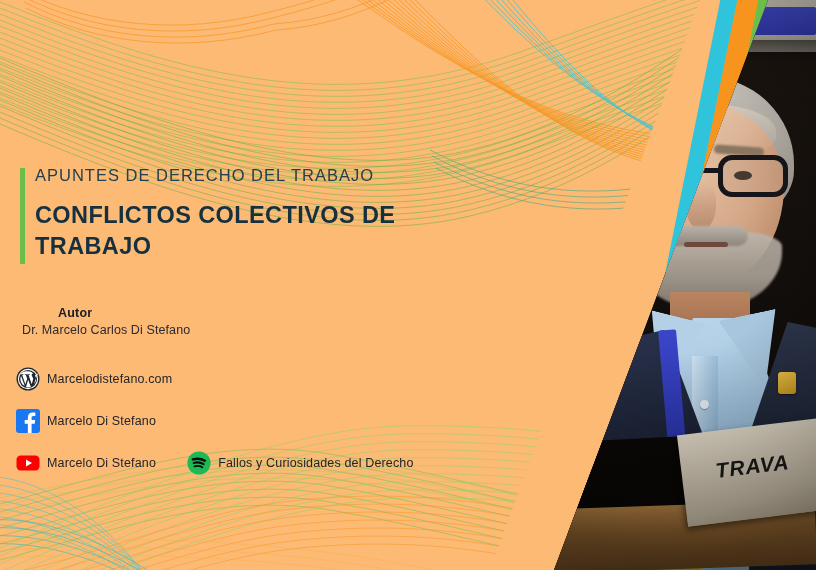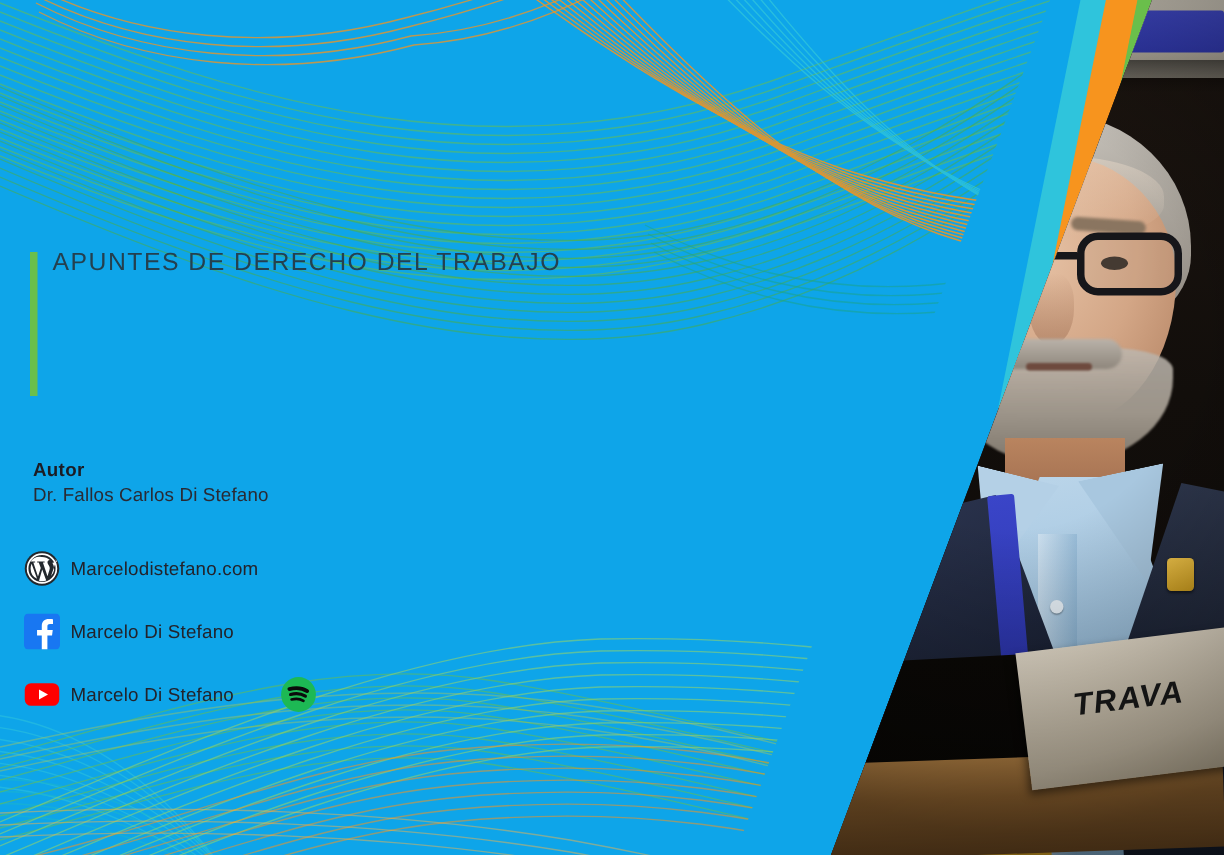--- a/index.html
+++ b/index.html
@@ -5,21 +5,21 @@
   * { box-sizing: border-box; margin: 0; padding: 0; }
   html, body {
     width: 816px; height: 570px;
     overflow: hidden;
     background: #ffffff;
     font-family: "Liberation Sans", sans-serif;
   }
   #slide {
     position: relative;
     width: 816px; height: 570px;
-    background: #0ea5e9;
+    background: #fdba74;
     overflow: hidden;
   }
 
   
   .waves {
     position: absolute;
     left: 0; top: 0;
     width: 816px; height: 570px;
     pointer-events: none;
   }
@@ -67,20 +67,21 @@
   .author-block {
     position: absolute;
     left: 22px;
     top: 306px;
   }
   .author-label {
     font-size: 12.5px;
     font-weight: 700;
     color: #1c1c24;
     letter-spacing: 0.2px;
+    margin-left: 36px;
   }
   .author-name {
     margin-top: 3px;
     font-size: 12.5px;
     font-weight: 400;
     color: #2a2a33;
     letter-spacing: 0.1px;
   }
 
   
@@ -543,25 +544,26 @@
         <path d="M0,514 C130,486 250,466 390,486 C490,500 560,524 630,546"></path>
       </g>
     </g>
   </svg>
 
   <div class="content">
 
     <div class="title-block">
       <div class="accent-bar"></div>
       <div class="eyebrow">APUNTES DE DERECHO DEL TRABAJO</div>
+      <div class="headline">CONFLICTOS COLECTIVOS DE TRABAJO</div>
     </div>
 
     <div class="author-block">
       <div class="author-label">Autor</div>
-      <div class="author-name">Dr. Fallos Carlos Di Stefano</div>
+      <div class="author-name">Dr. Marcelo Carlos Di Stefano</div>
     </div>
 
     <div class="socials">
 
       <div class="srow">
         <div class="scell col1">
           <span class="sicon">
             <svg viewBox="0 0 24 24" width="24" height="24">
               <circle cx="12" cy="12" r="11.5" fill="#23282D"></circle>
               <circle cx="12" cy="12" r="9.6" fill="none" stroke="#ffffff" stroke-width="1.1"></circle>
@@ -598,20 +600,21 @@
           <span class="sicon">
             <svg viewBox="0 0 24 24" width="24" height="24">
               <circle cx="12" cy="12" r="11.6" fill="#1DB954"></circle>
               <g stroke="#0B0B0B" stroke-linecap="round" fill="none">
                 <path d="M5.9 8.4c3.8-1.1 8.5-.8 11.9 1.3" stroke-width="2.5"></path>
                 <path d="M6.7 12c3.2-.9 7.1-.6 9.9 1.1" stroke-width="2.1"></path>
                 <path d="M7.4 15.3c2.6-.7 5.7-.5 7.9.9" stroke-width="1.8"></path>
               </g>
             </svg>
           </span>
+          <span class="slabel">Fallos y Curiosidades del Derecho</span>
         </div>
       </div>
 
     </div>
   </div>
 
   <div class="photo-panel">
 
     <div class="stripe cyan"></div>
     <div class="stripe orng"></div>

